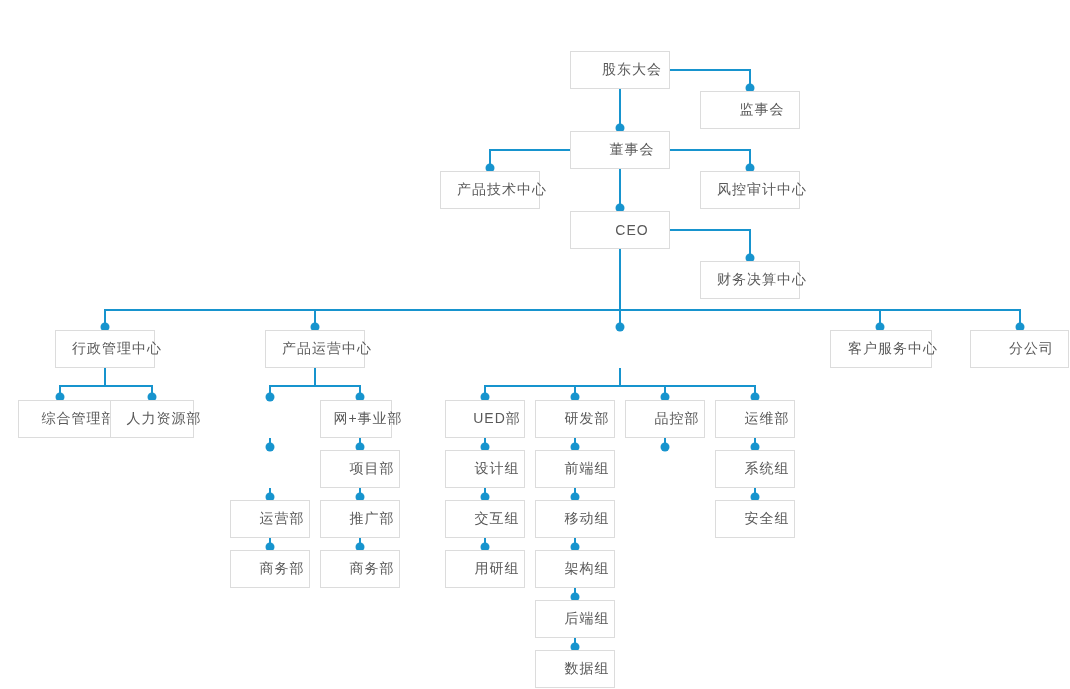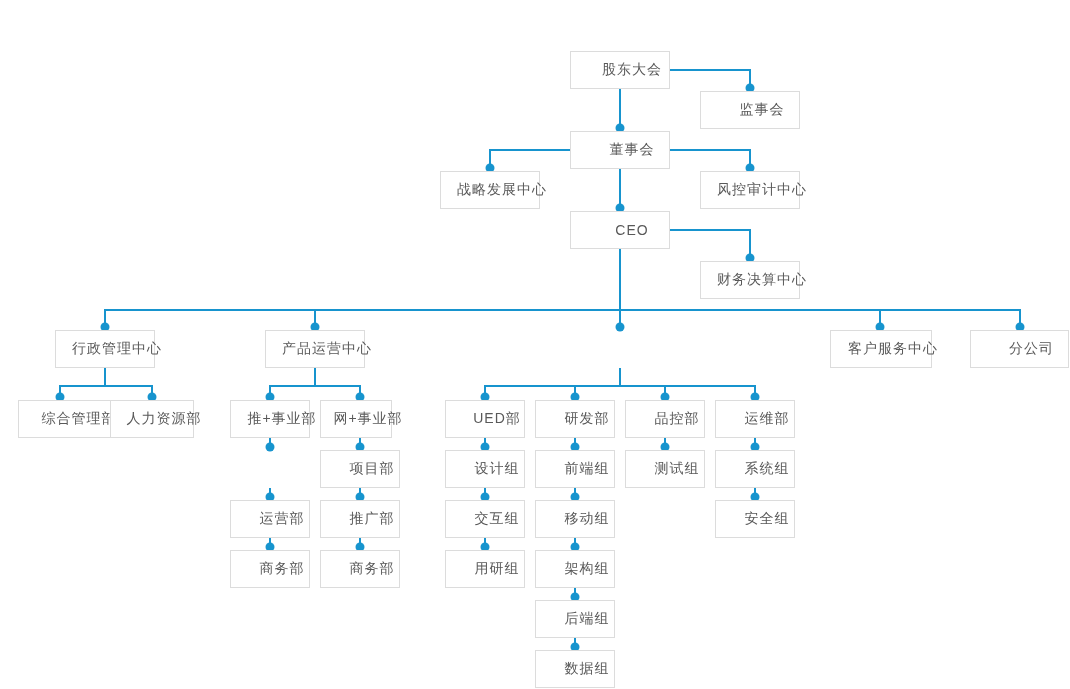--- a/index.html
+++ b/index.html
@@ -72,43 +72,41 @@
         <circle cx="485" cy="547" r="4.5" class="dot"></circle>
         <circle cx="575" cy="547" r="4.5" class="dot"></circle>
         <circle cx="575" cy="597" r="4.5" class="dot"></circle>
         <circle cx="575" cy="647" r="4.5" class="dot"></circle>
       </g>
   </svg>
 
   <div class="node" style="left:570px;top:51px;width:100px">股东大会</div>
   <div class="node" style="left:700px;top:91px;width:100px">监事会</div>
   <div class="node" style="left:570px;top:131px;width:100px">董事会</div>
-  <div class="node" style="left:440px;top:171px;width:100px">战略发展中心</div>
+  <div class="node" style="left:440px;top:171px;width:100px">产品技术中心</div>
   <div class="node" style="left:700px;top:171px;width:100px">风控审计中心</div>
   <div class="node" style="left:570px;top:211px;width:100px">CEO</div>
   <div class="node" style="left:700px;top:261px;width:100px">财务决算中心</div>
 
   <div class="node" style="left:55px;top:330px;width:100px">行政管理中心</div>
   <div class="node" style="left:265px;top:330px;width:100px">产品运营中心</div>
   <div class="node" style="left:830px;top:330px;width:102px">客户服务中心</div>
   <div class="node" style="left:970px;top:330px;width:99px">分公司</div>
 
   <div class="node" style="left:18px;top:400px;width:98px">综合管理部</div>
   <div class="node" style="left:110px;top:400px;width:84px">人力资源部</div>
-  <div class="node" style="left:230px;top:400px;width:80px">推+事业部</div>
   <div class="node" style="left:320px;top:400px;width:72px">网+事业部</div>
   <div class="node" style="left:445px;top:400px;width:80px">UED部</div>
   <div class="node" style="left:535px;top:400px;width:80px">研发部</div>
   <div class="node" style="left:625px;top:400px;width:80px">品控部</div>
   <div class="node" style="left:715px;top:400px;width:80px">运维部</div>
 
   <div class="node" style="left:320px;top:450px;width:80px">项目部</div>
   <div class="node" style="left:445px;top:450px;width:80px">设计组</div>
   <div class="node" style="left:535px;top:450px;width:80px">前端组</div>
-  <div class="node" style="left:625px;top:450px;width:80px">测试组</div>
   <div class="node" style="left:715px;top:450px;width:80px">系统组</div>
 
   <div class="node" style="left:230px;top:500px;width:80px">运营部</div>
   <div class="node" style="left:320px;top:500px;width:80px">推广部</div>
   <div class="node" style="left:445px;top:500px;width:80px">交互组</div>
   <div class="node" style="left:535px;top:500px;width:80px">移动组</div>
   <div class="node" style="left:715px;top:500px;width:80px">安全组</div>
 
   <div class="node" style="left:230px;top:550px;width:80px">商务部</div>
   <div class="node" style="left:320px;top:550px;width:80px">商务部</div>

